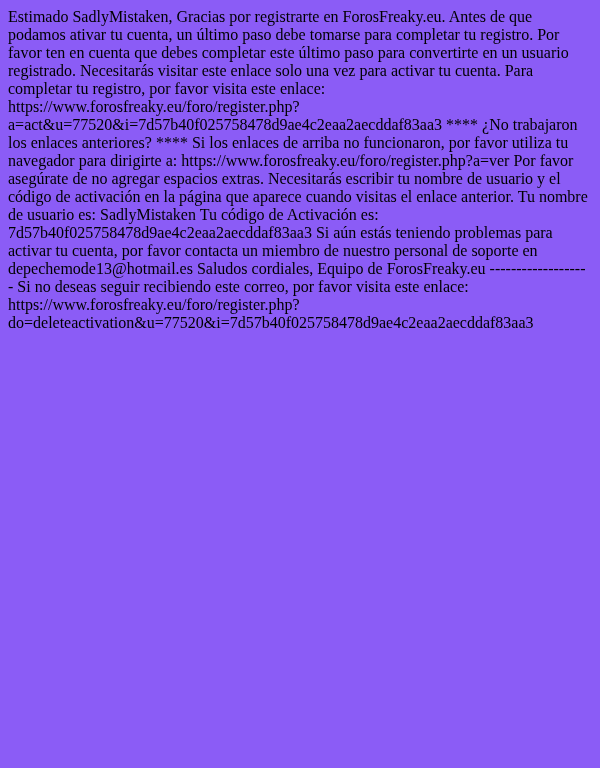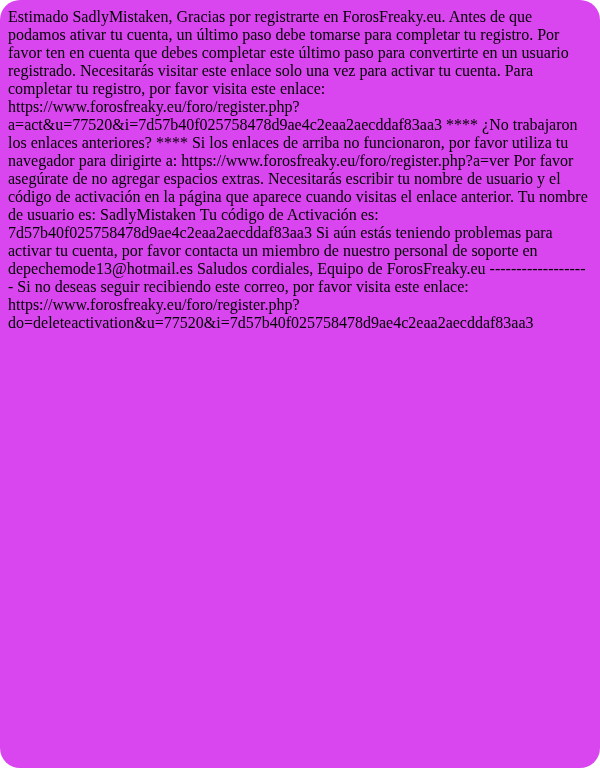--- a/index.html
+++ b/index.html
@@ -7,23 +7,22 @@
     padding: 0;
   }
   body {
     background: #ffffff;
     width: 600px;
   }
   .page {
     position: relative;
     width: 600px;
     height: 768px;
-    background: #d946ef;
+    background: #8b5cf6;
     overflow: hidden;
-    border-radius: 20px;
   }
   .email-text {
     margin: 8px;
     font-family: "Liberation Serif", serif;
     font-size: 16px;
     line-height: 18px;
     color: #000000;
     text-align: left;
     overflow-wrap: break-word;
   }

